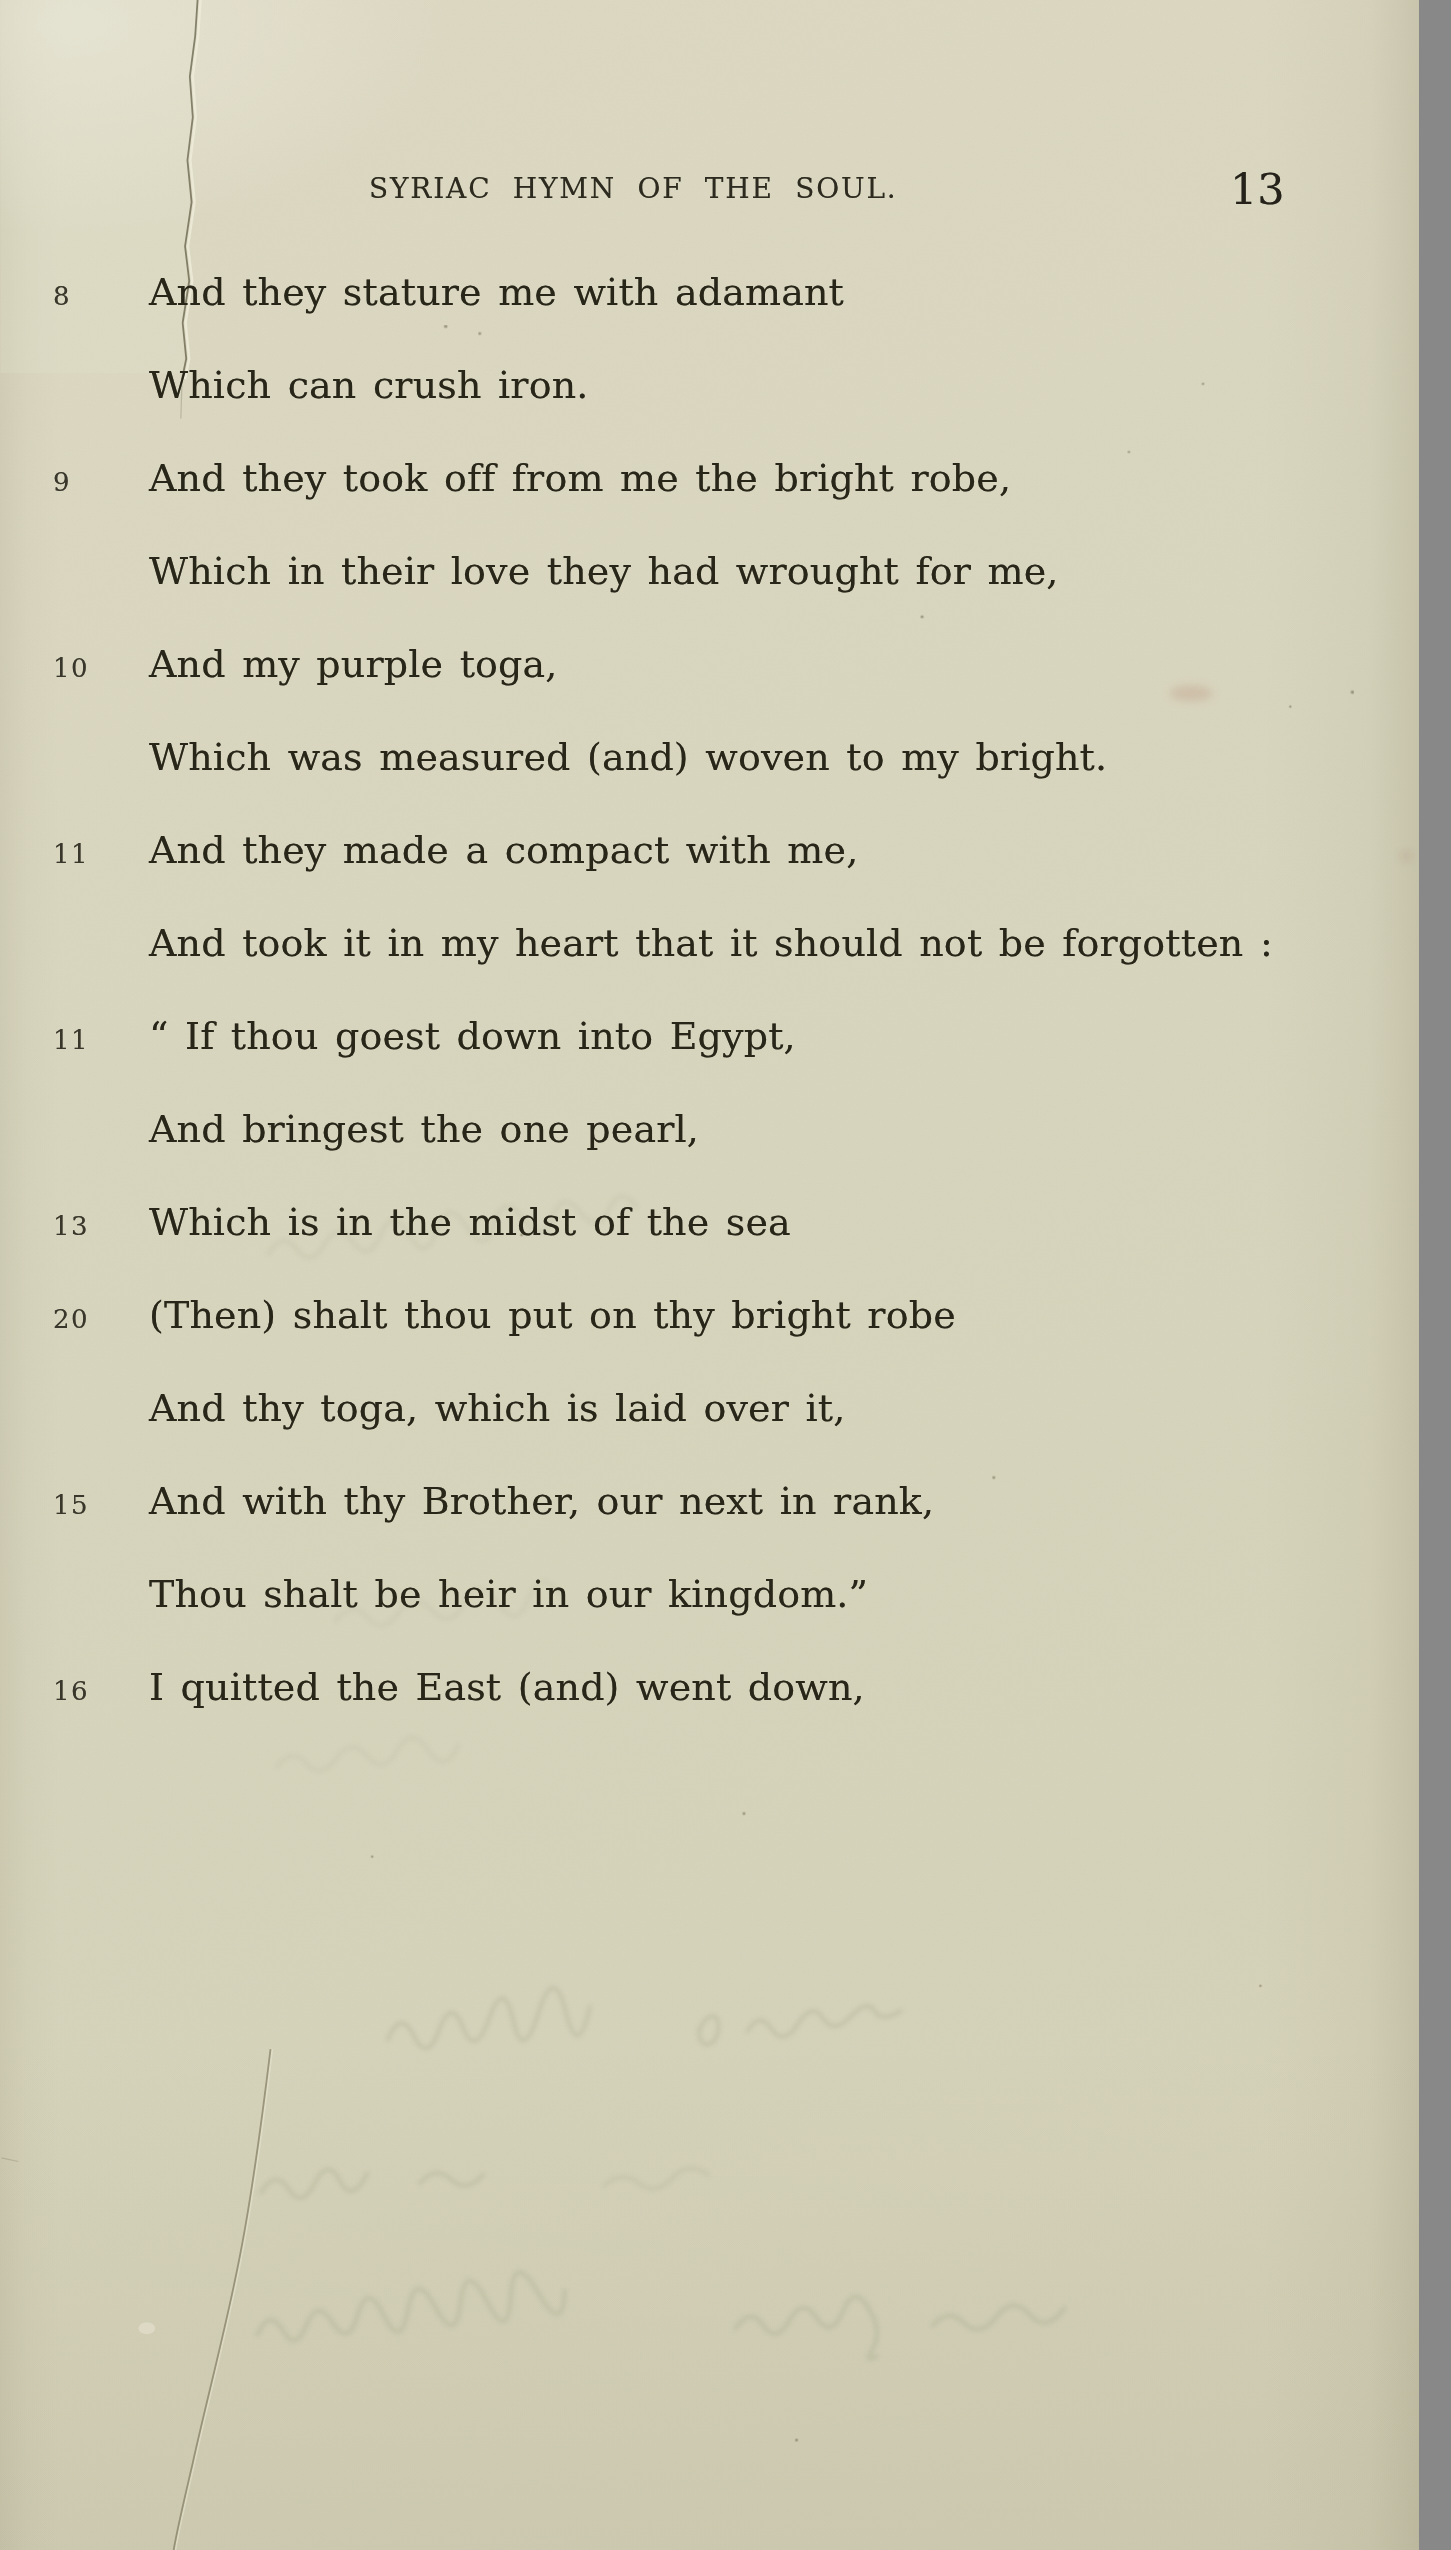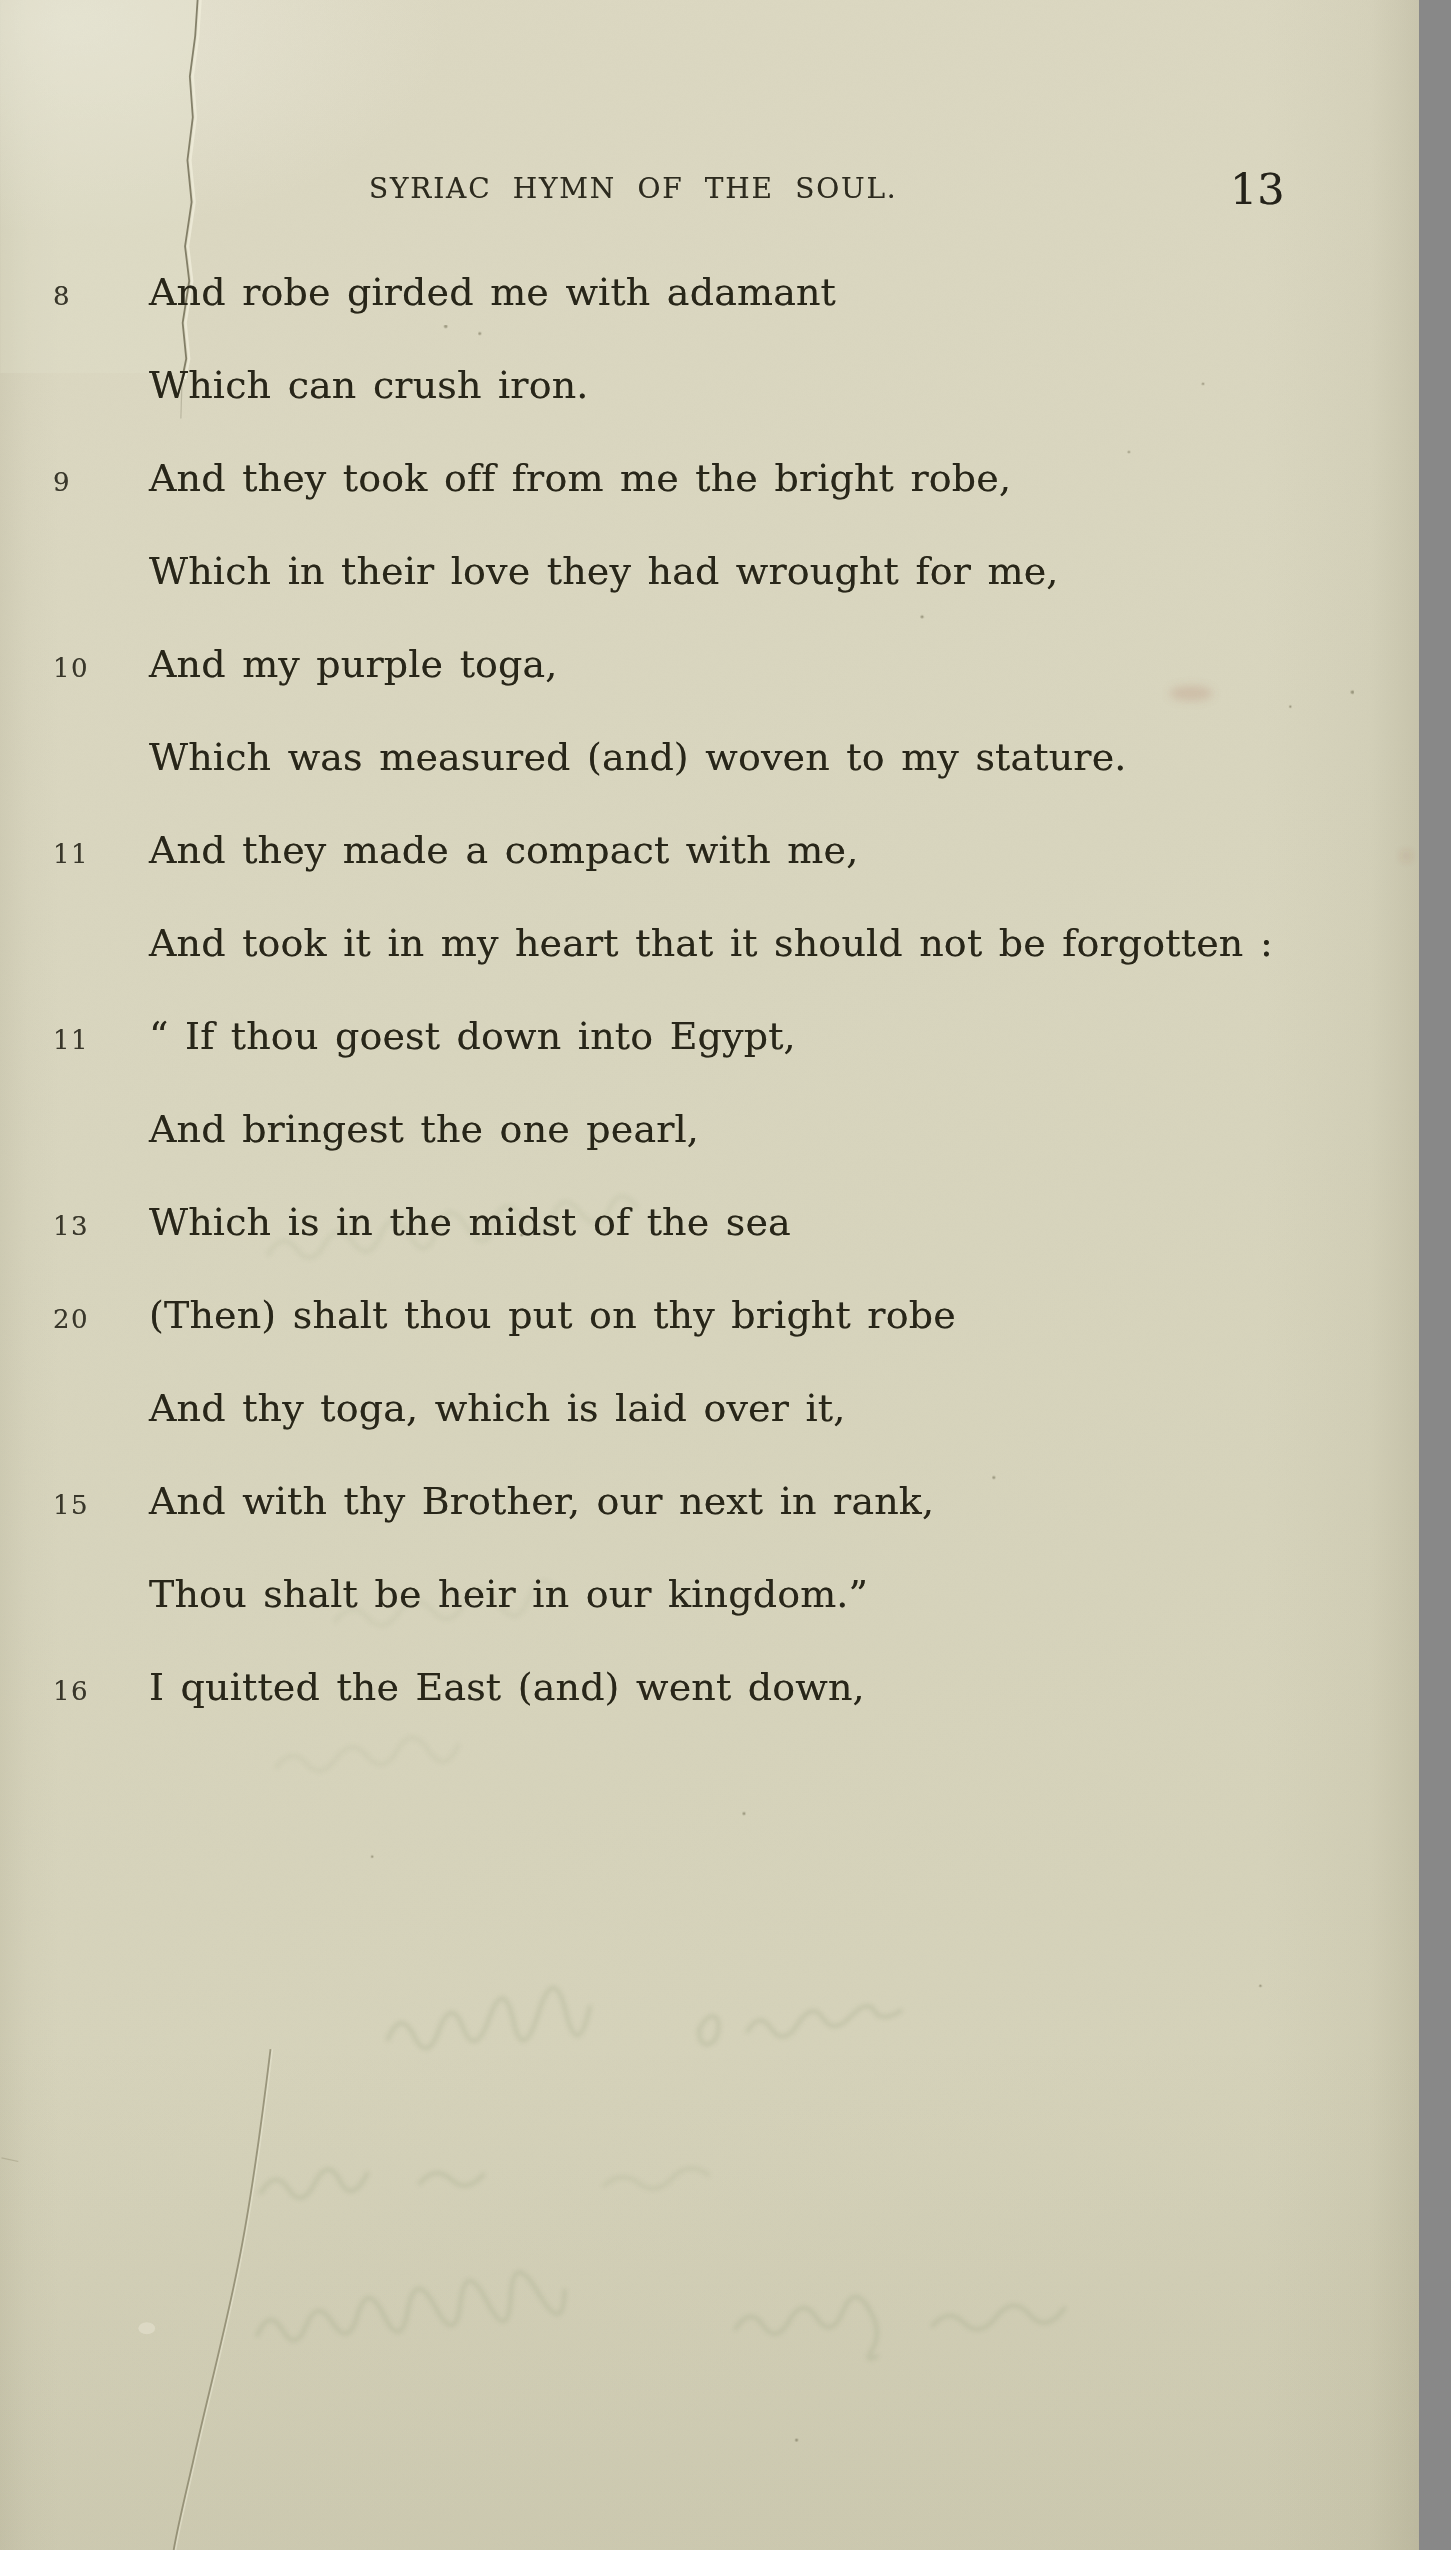--- a/index.html
+++ b/index.html
@@ -138,42 +138,42 @@
       <circle cx="2352" cy="1432" r="5" fill="#9a4a3a" opacity="0.35"></circle>
     </g>
   </svg>
 
   <span class="running-title">SYRIAC HYMN OF THE SOUL.</span>
   <span class="page-number">13</span>
 
   <div class="poem" id="poem">
     <div class="verse">
       <div class="vline">
-        <span class="vnum">8</span><span class="vtext">And robe girded me with adamant</span>
+        <span class="vnum">8</span><span class="vtext">And they stature me with adamant</span>
       </div>
       <div class="vline">
         <span class="vtext">Which can crush iron.</span>
       </div>
     </div>
 
     <div class="verse">
       <div class="vline">
         <span class="vnum">9</span><span class="vtext">And they took off from me the bright robe,</span>
       </div>
       <div class="vline">
         <span class="vtext">Which in their love they had wrought for me,</span>
       </div>
     </div>
 
     <div class="verse">
       <div class="vline">
         <span class="vnum">10</span><span class="vtext">And my purple toga,</span>
       </div>
       <div class="vline">
-        <span class="vtext">Which was measured (and) woven to my stature.</span>
+        <span class="vtext">Which was measured (and) woven to my bright.</span>
       </div>
     </div>
 
     <div class="verse">
       <div class="vline">
         <span class="vnum">11</span><span class="vtext">And they made a compact with me,</span>
       </div>
       <div class="vline">
         <span class="vtext">And took it in my heart that it should not be forgotten :</span>
       </div>

